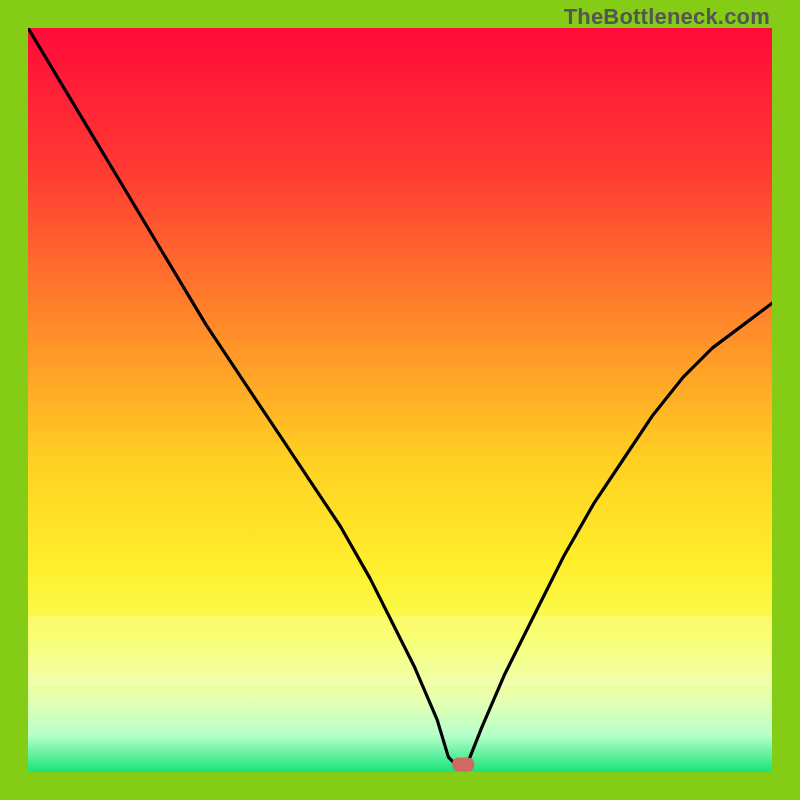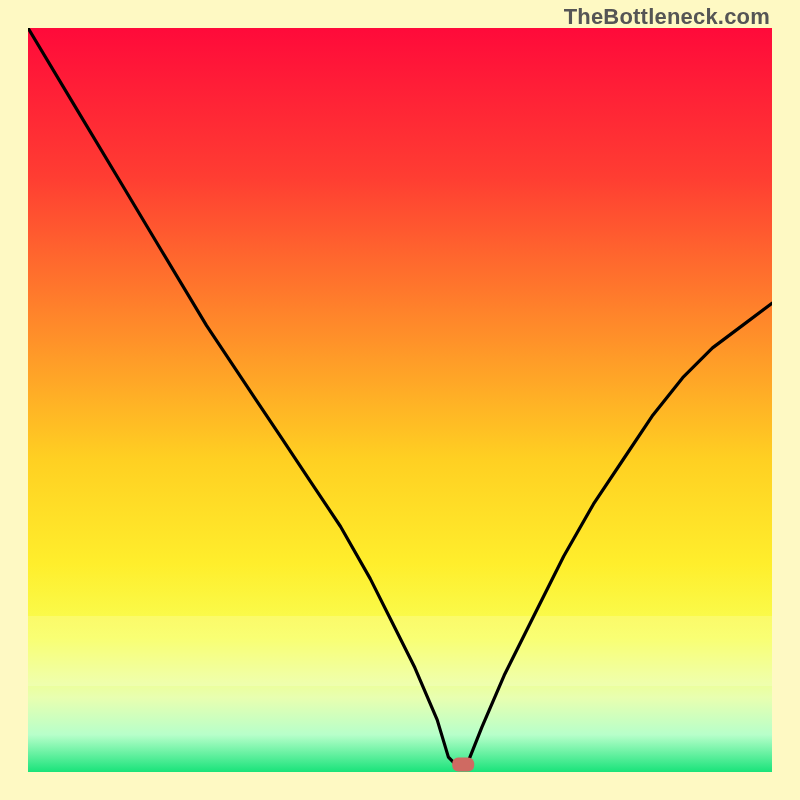--- a/index.html
+++ b/index.html
@@ -10,21 +10,21 @@
     background: #000;
     overflow: hidden;
     font-family: Arial, Helvetica, sans-serif;
   }
   .frame {
     position: absolute;
     top: 0;
     left: 0;
     width: 800px;
     height: 800px;
-    background: #fef9c3;
+    background: #84cc16;
   }
   .plot {
     position: absolute;
     top: 28px;
     left: 28px;
     width: 744px;
     height: 744px;
     
   }
   .watermark {

